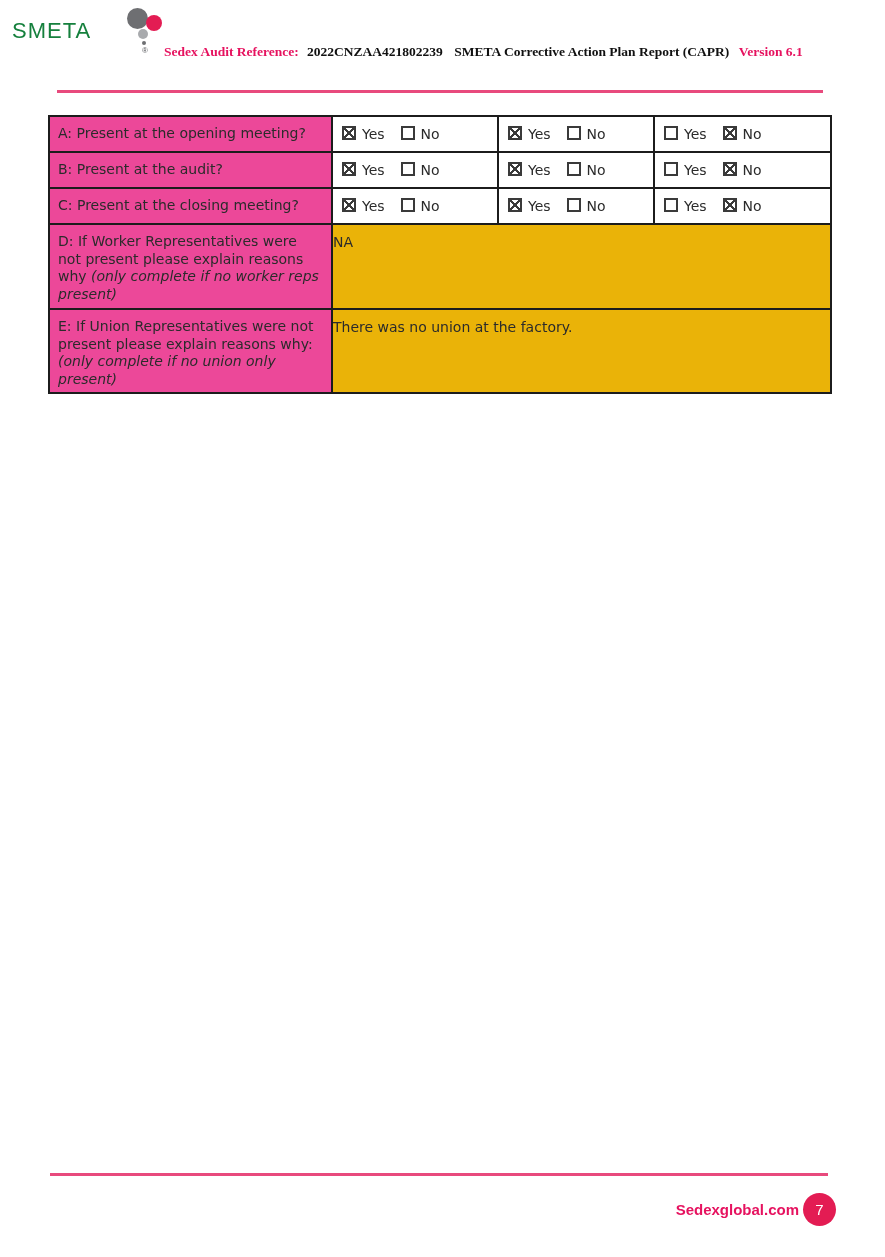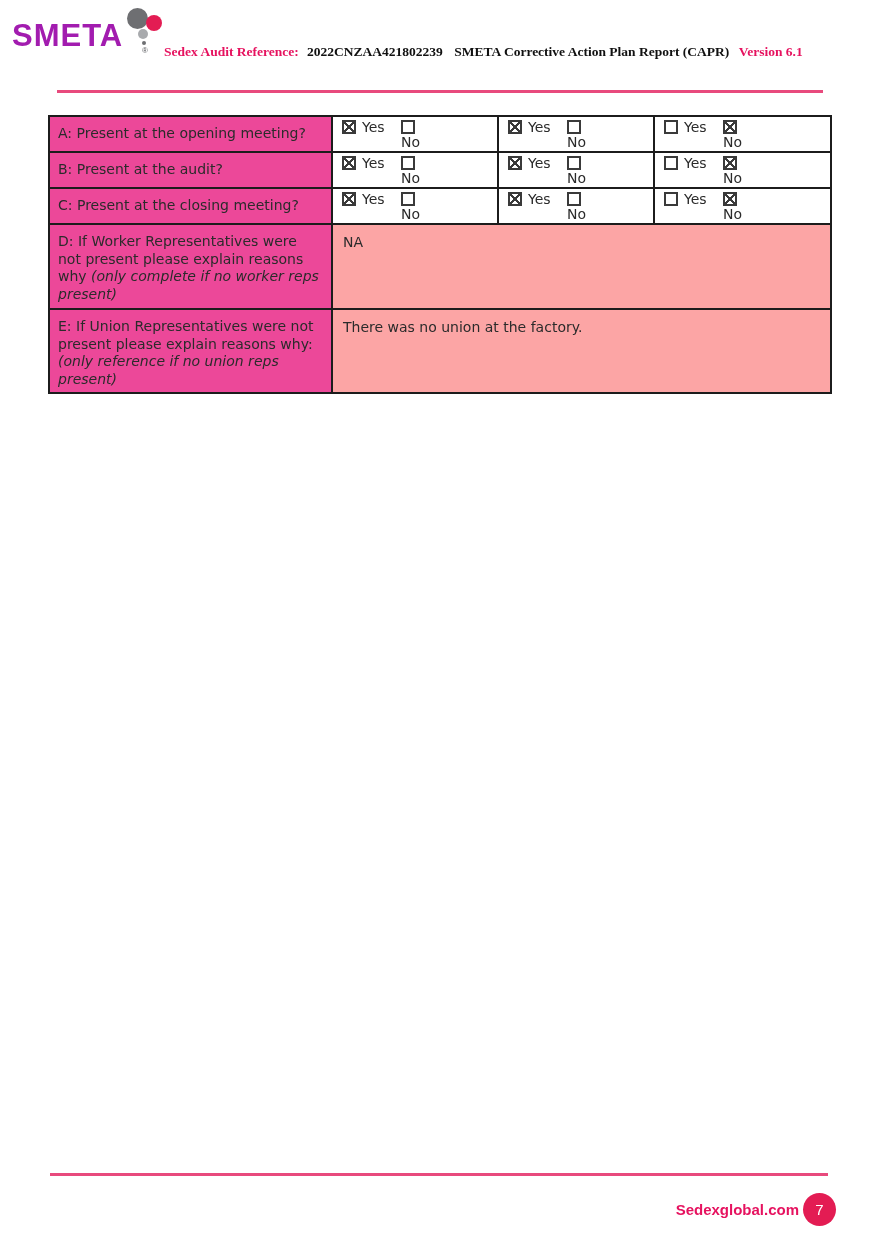--- a/index.html
+++ b/index.html
@@ -4,22 +4,22 @@
 <style>
   * { margin:0; padding:0; box-sizing:border-box; }
   html,body { background:#ffffff; }
   .page {
     position:relative; width:885px; height:1257px; background:#fff;
     font-family:"Liberation Sans", sans-serif; overflow:hidden;
   }
   
   .logo { position:absolute; left:12px; top:6px; width:175px; height:62px; }
   .logo-text {
-    position:absolute; left:0; top:14px; font-size:31px; font-weight:bold;
-    color:#a21caf; letter-spacing:1px; line-height:1;
+    position:absolute; left:0; top:14px; font-size:22px; font-weight:normal;
+    color:#15803d; letter-spacing:1px; line-height:1;
     font-family:"Liberation Sans", sans-serif;
   }
   .dot { position:absolute; border-radius:50%; }
   .dot-a { left:115px; top:2px;  width:21px; height:21px; background:#6e6f72; }
   .dot-b { left:134px; top:9px;  width:16px; height:16px; background:#e31c53; z-index:2; }
   .dot-c { left:126px; top:23px; width:10px; height:10px; background:#a8aaad; }
   .dot-d { left:130px; top:35px; width:4px;  height:4px;  background:#6e6f72; }
   .logo-reg { position:absolute; left:130px; top:40px; font-size:8px; color:#55565a; }
   
   .header-refs {
@@ -44,23 +44,23 @@
   td.label-cell {
     background:#ec4899; padding:4px 8px; vertical-align:middle;
     line-height:1.25;
   }
   td.label-cell em { font-style:italic; }
   tr.row-abc { height:36px; }
   tr.row-d   { height:85px; }
   tr.row-e   { height:72px; }
   tr.row-d td.label-cell, tr.row-e td.label-cell { vertical-align:top; padding-top:8px; }
   td.check-cell { background:#fff; padding:0 0 0 9px; vertical-align:middle; white-space:nowrap; }
-  td.value-cell { background:#fca5a5; padding:8px 10px; vertical-align:top; line-height:1.3; }
-  .check-group { display:inline-flex; align-items:center; }
-  .check-group + .check-group { margin-left:16px;flex-direction:column; }
+  td.value-cell { background:#eab308; padding:8px 0; vertical-align:top; line-height:1.3; }
+  .check-group { display:inline-flex; }
+  .check-group + .check-group { margin-left:16px; }
   .checkbox {
     display:inline-block; width:14px; height:14px; border:2px solid #3a3a3a;
     background:#fff; margin-right:6px; flex:0 0 auto;
   }
   .checkbox.checked {
     background-image:
       linear-gradient(45deg,  transparent 44%, #3a3a3a 44%, #3a3a3a 56%, transparent 56%),
       linear-gradient(-45deg, transparent 44%, #3a3a3a 44%, #3a3a3a 56%, transparent 56%);
   }
   .check-label { font-size:14px; color:#2b2b2b; }
@@ -194,21 +194,21 @@
       </tbody>
     <tbody>
       <tr class="row-d">
         <td class="label-cell">
           <span>D: If Worker Representatives were not present please explain reasons why </span><em>(only complete if no worker reps present)</em>
         </td>
         <td class="value-cell" colspan="3">NA</td>
       </tr>
       <tr class="row-e">
         <td class="label-cell">
-          <span>E: If Union Representatives were not present please explain reasons why: </span><em>(only reference if no union reps present)</em>
+          <span>E: If Union Representatives were not present please explain reasons why: </span><em>(only complete if no union only present)</em>
         </td>
         <td class="value-cell" colspan="3">There was no union at the factory.</td>
       </tr>
     </tbody>
   </table>
 
   <div class="footer-rule"></div>
 
 
   <div class="footer-right">

